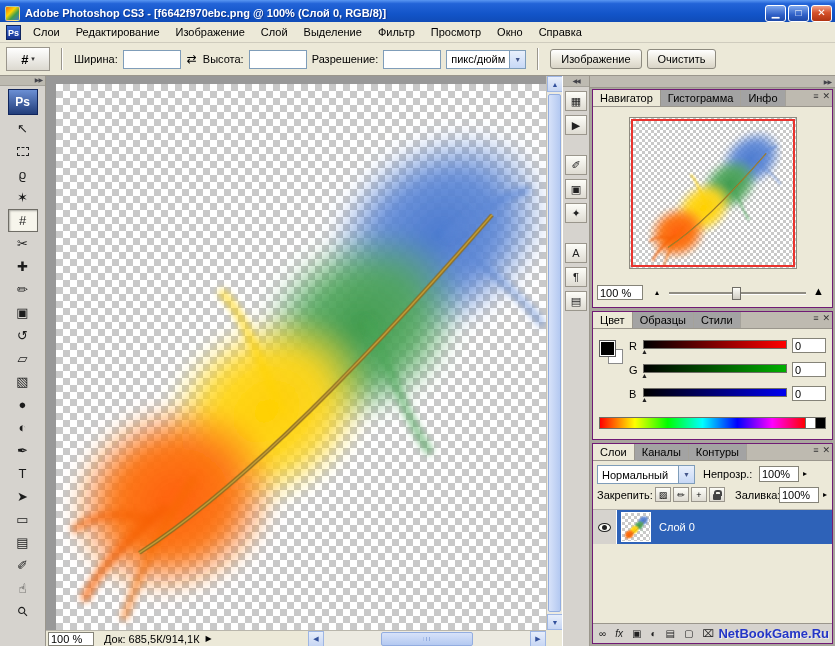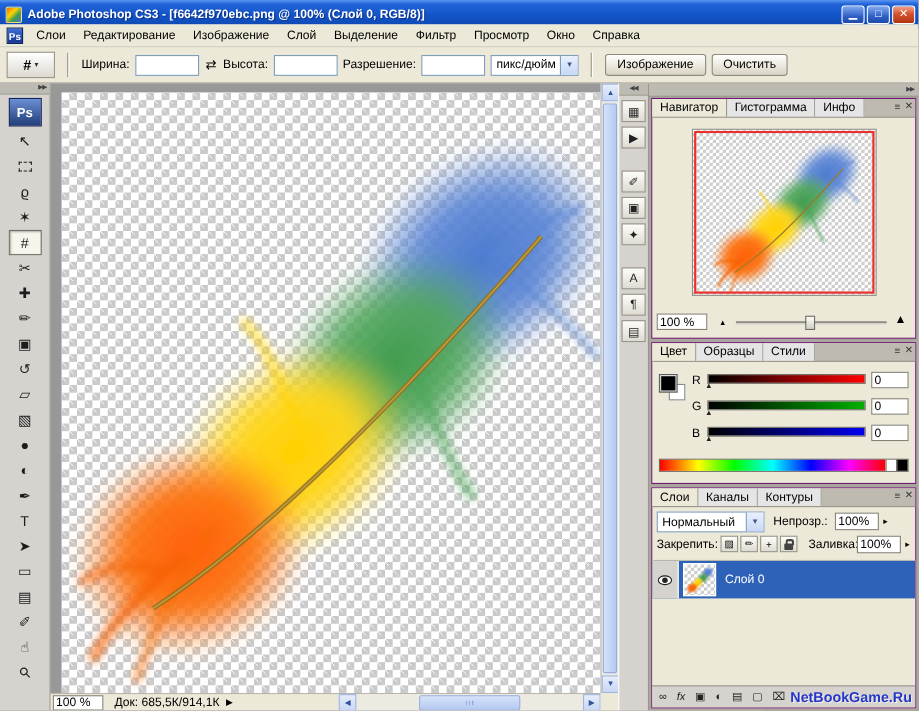--- a/index.html
+++ b/index.html
@@ -98,21 +98,21 @@
 
   
   .rightcol{position:absolute;left:590px;top:76px;width:245px;height:570px;background:#A9A69D}
   .dock-topbar{position:absolute;left:0;top:0;width:100%;height:12px;background:#BDBAB1;border-bottom:1px solid #9a968c}
   .dock-collapse{position:absolute;right:4px;top:2px;font-size:6px;color:#43434a;letter-spacing:-1px}
   .pgroup{position:absolute;left:2px;right:2px;border:1px solid #701a75;background:#ECE9D8}
   .nav-group{top:13px;height:219px}
   .color-group{top:235px;height:129px}
   .layers-group{top:367px;height:201px}
   .tabs{position:relative;height:17px;background:#BEBAB0;border-bottom:1px solid #9a968c;display:flex}
-  .tab{padding:2px 7px 0;border-right:1px solid #a5a29a;background:#e5e5e5;white-space:nowrap}
+  .tab{padding:2px 7px 0;border-right:1px solid #a5a29a;background:#a3a3a3;white-space:nowrap}
   .tab.active{background:#ECE9D8;border-right:1px solid #9a968c}
   .chrome{position:absolute;right:2px;top:1px;display:flex;gap:4px;align-items:center}
   .chrome span{font-size:9px;color:#333}
   .pbody{position:relative;width:100%;height:calc(100% - 17px)}
 
   
   .nav-preview{position:absolute;left:36px;top:10px;width:168px;height:152px;border:1px solid #8e8b80}
   .nav-preview svg{position:absolute;inset:0;width:100%;height:100%}
   .nav-frame{position:absolute;inset:1px;border:2px solid #E9322D}
   .nav-controls{position:absolute;left:4px;right:4px;bottom:5px;height:18px}

